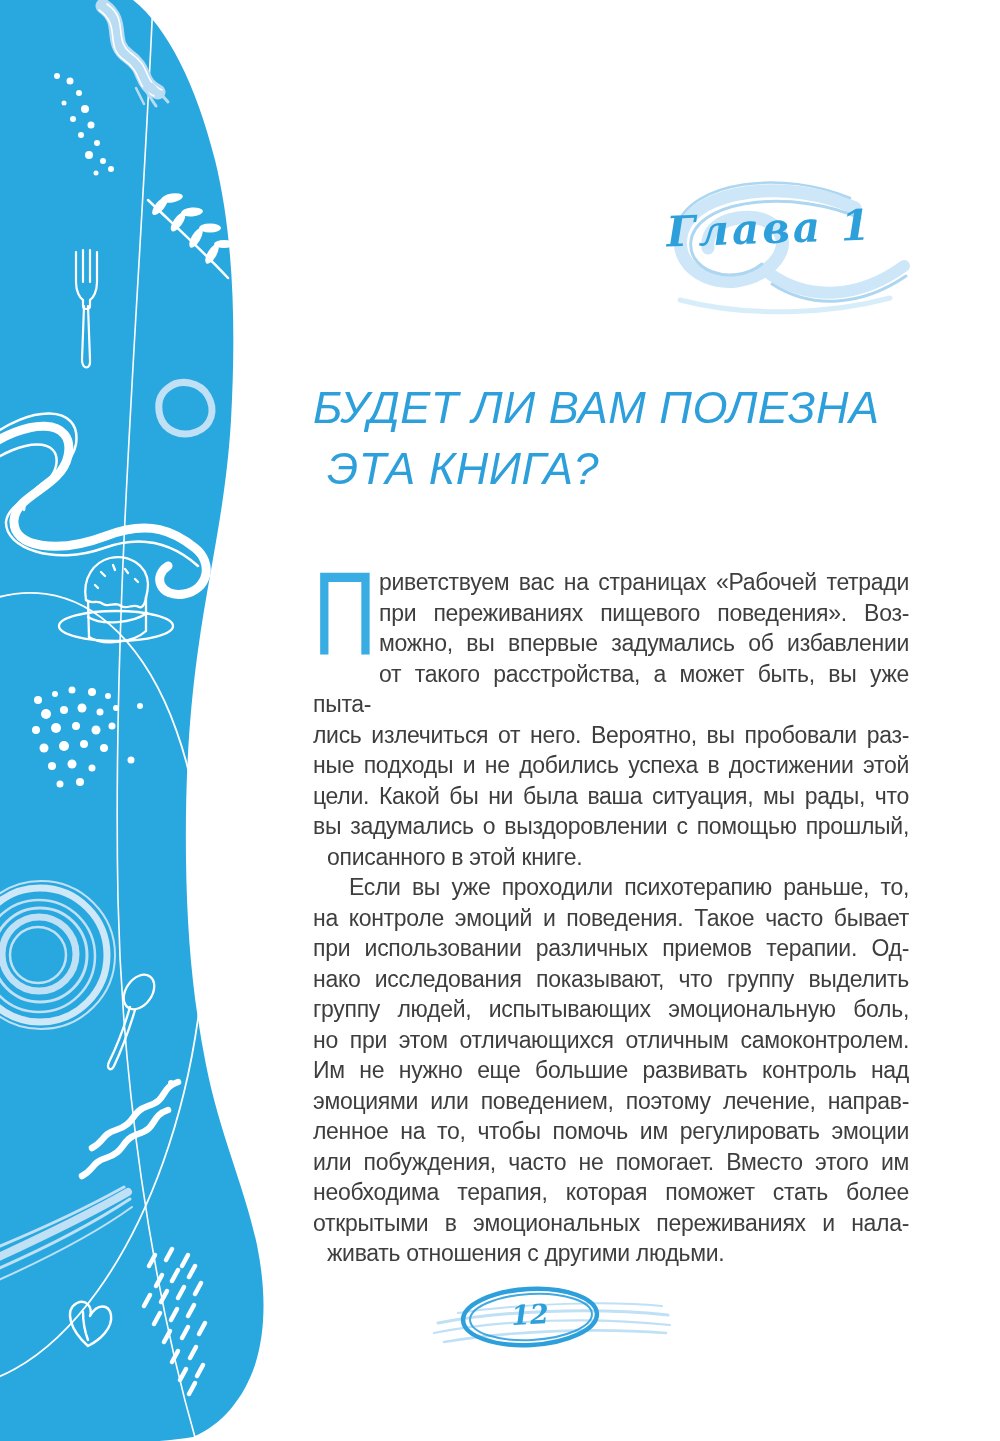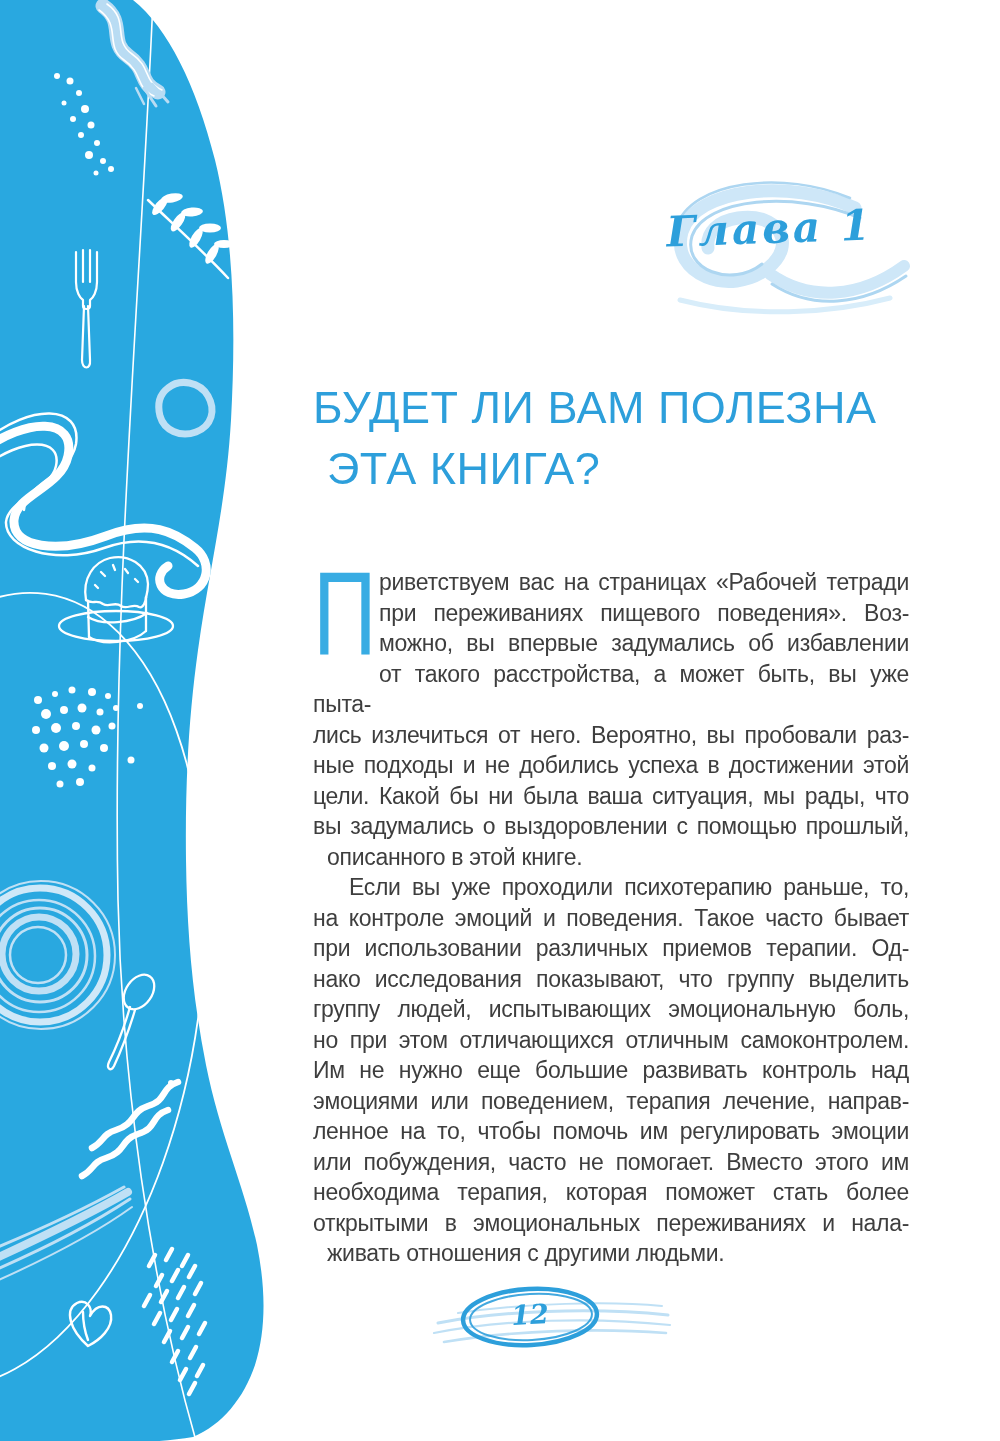--- a/index.html
+++ b/index.html
@@ -28,21 +28,21 @@
   }
 
   
   .text-col { position:absolute; left:313px; top:377px; width:596px; }
 
   .title-block {
     color:#2D9FDB;
     font-size:45px; line-height:61px;
     font-weight:normal; letter-spacing:0.5px;
   }
-  .title-block .tline { text-align:right; text-align-last:left; }
+  .title-block .tline { text-align:right; text-align-last:left;font-style:italic; }
 
   .bodytext {
     margin-top:68px;
     color:#3E3E3E;
     font-size:23px; line-height:30.5px; letter-spacing:-0.3px;
   }
   .tline { text-align:justify; text-align-last:justify; }
   .tline-last { text-align-last:left;margin-left:14px; }
   .indent-first .tline:first-child { text-indent:36px; }
 
@@ -283,21 +283,21 @@
           </div>
       </div>
       <div class="indent-first">
           <div class="tline">Если вы уже проходили психотерапию раньше, то,</div>
           <div class="tline">на контроле эмоций и поведения. Такое часто бывает</div>
           <div class="tline">при использовании различных приемов терапии. Од-</div>
           <div class="tline">нако исследования показывают, что группу выделить</div>
           <div class="tline">группу людей, испытывающих эмоциональную боль,</div>
           <div class="tline">но при этом отличающихся отличным самоконтролем.</div>
           <div class="tline">Им не нужно еще большие развивать контроль над</div>
-          <div class="tline">эмоциями или поведением, терапия лечение, направ-</div>
+          <div class="tline">эмоциями или поведением, поэтому лечение, направ-</div>
           <div class="tline">ленное на то, чтобы помочь им регулировать эмоции</div>
           <div class="tline">или побуждения, часто не помогает. Вместо этого им</div>
           <div class="tline">необходима терапия, которая поможет стать более</div>
           <div class="tline">открытыми в эмоциональных переживаниях и нала-</div>
           <div class="tline tline-last">живать отношения с другими людьми.</div>
         </div>
     </div>
   </div>
 
   <svg class="footer-svg" width="245" height="88" viewBox="0 0 245 88">

